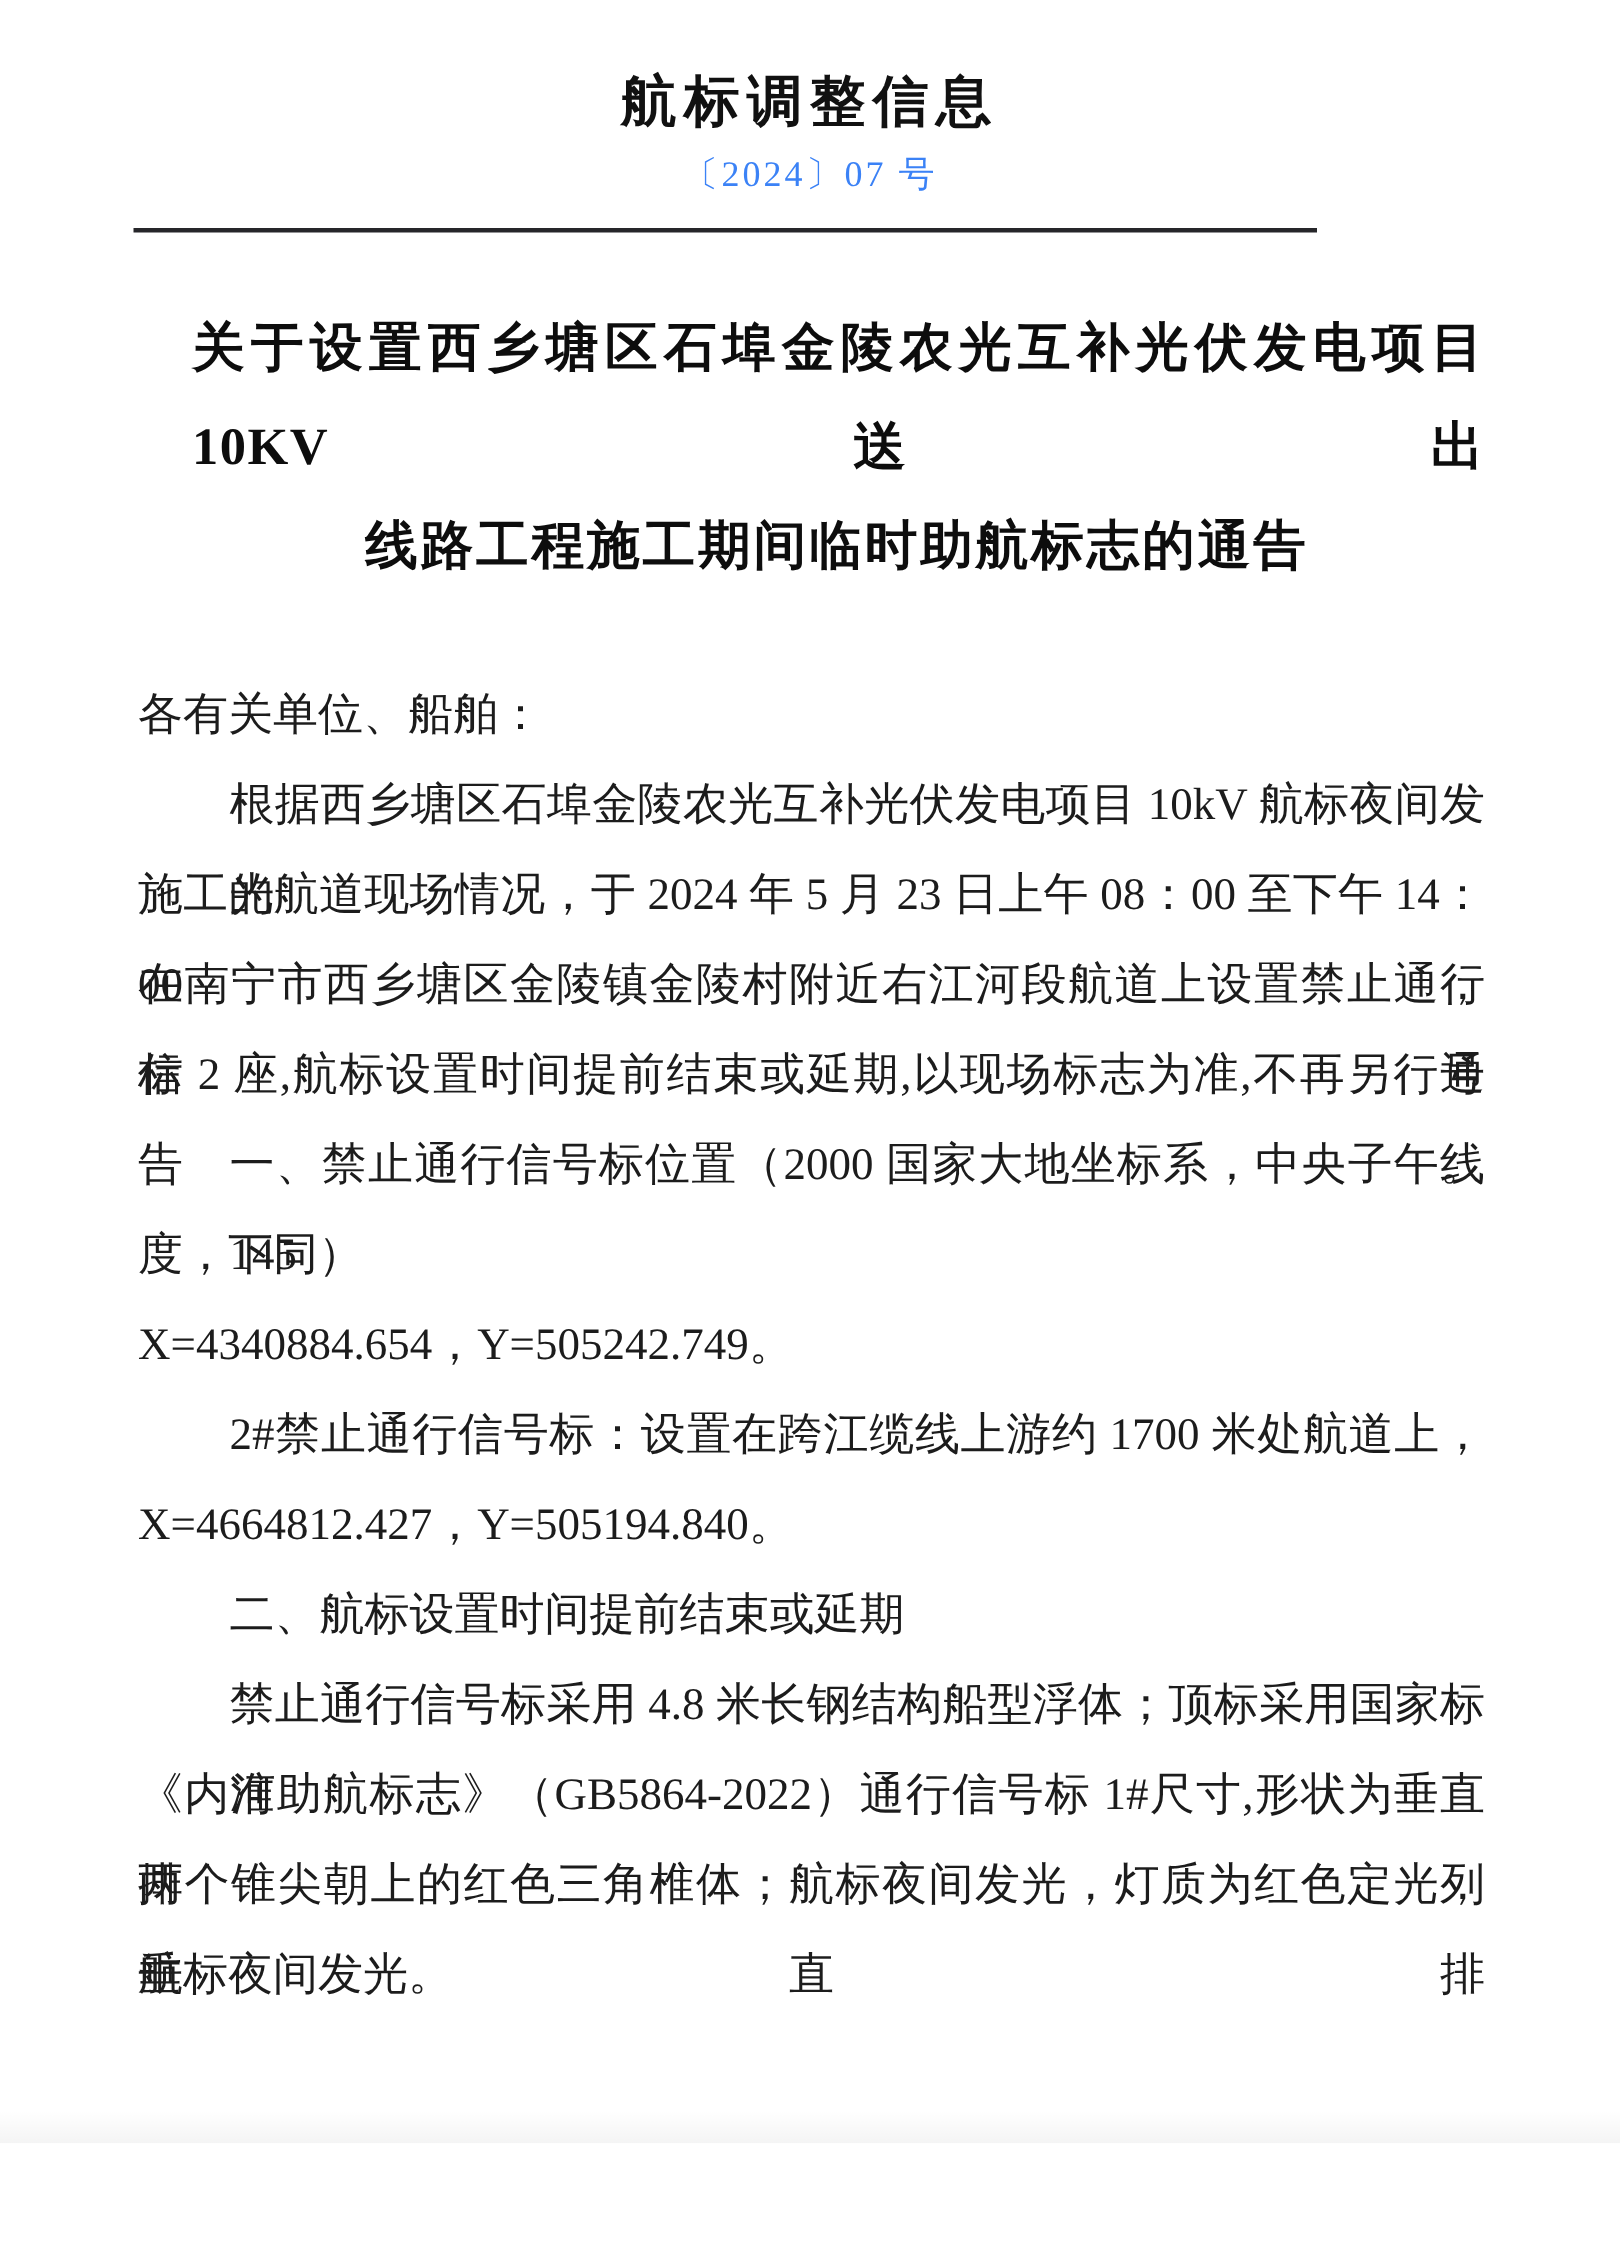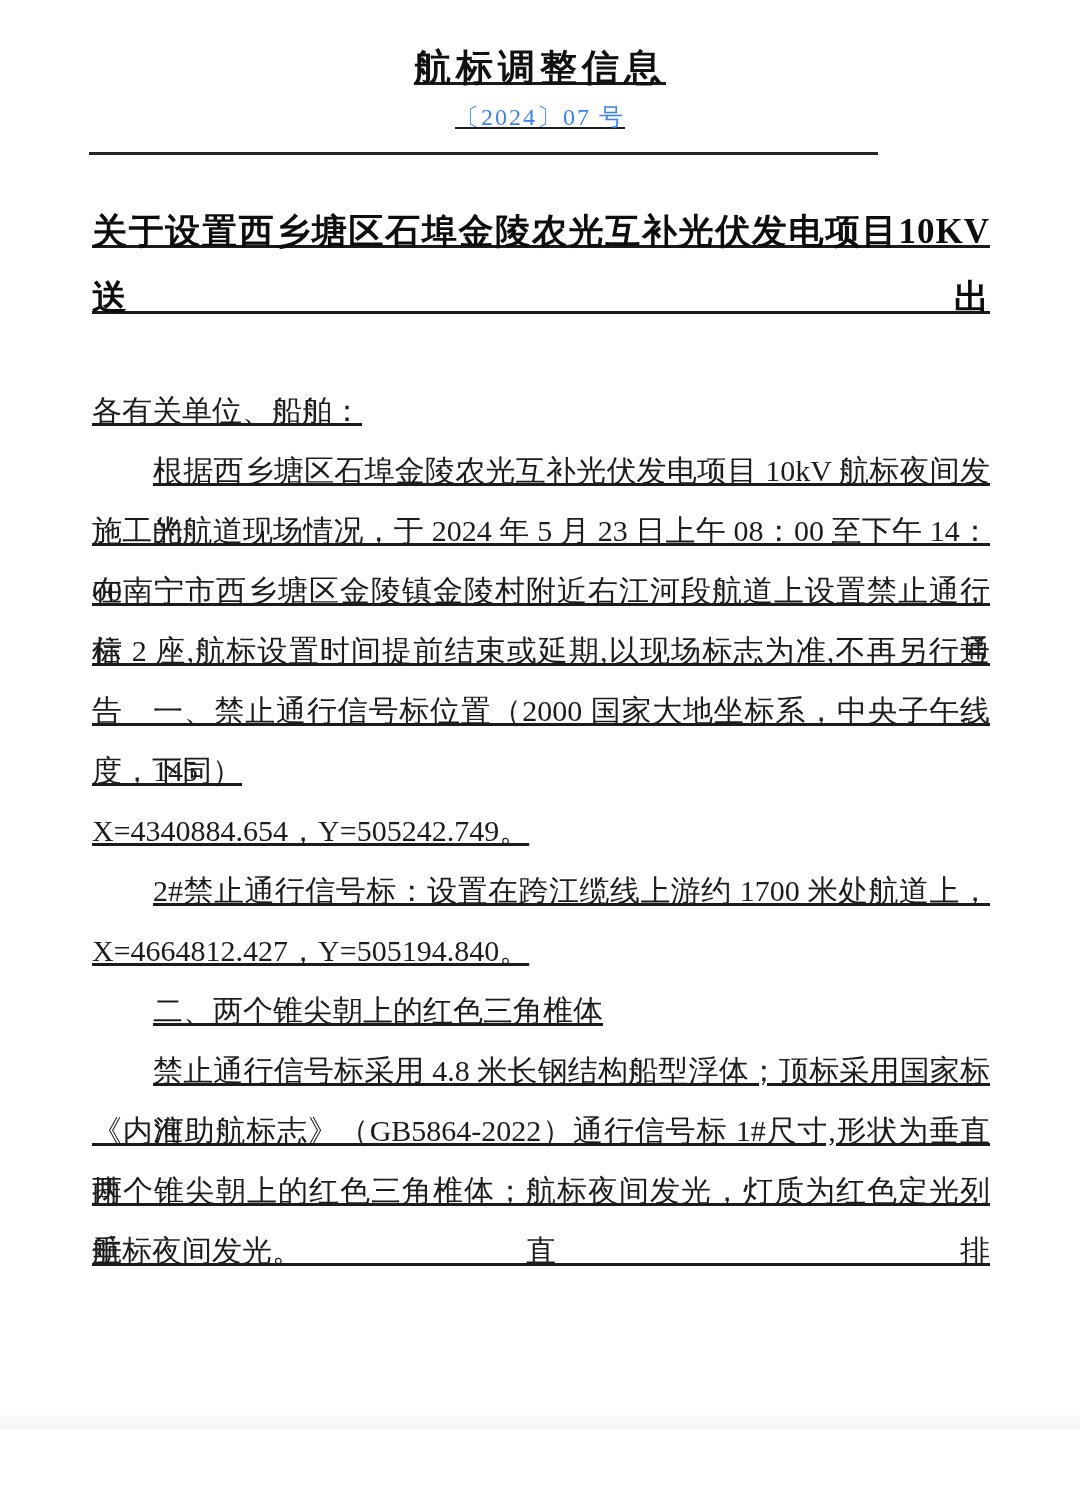--- a/index.html
+++ b/index.html
@@ -8,21 +8,20 @@
     background: #ffffff;
   }
   .page {
     position: relative;
     width: 1080px;
     height: 1429px;
     background: #ffffff;
     color: #1b1b1b;
     overflow: hidden;
     font-family: "Liberation Serif", "DejaVu Serif", serif;
-    text-decoration: underline;
   }
   
   .page::after {
     content: "";
     position: absolute;
     left: 0; right: 0; bottom: 0;
     height: 22px;
     background: linear-gradient(to bottom, rgba(0,0,0,0), rgba(0,0,0,0.045));
     pointer-events: none;
   }
@@ -51,20 +50,21 @@
     height: 0;
     border-top: 3px solid #26262a;
   }
   .notice-title {
     margin-top: 44px;
     font-weight: 700;
     font-size: 35px;
     line-height: 66px;
     color: #0d0d0d;
     letter-spacing: 1px;
+    padding-left: 36px;
   }
   .nt-line1 {
     margin: 0 90px 0 92px;
     text-align: justify;
     text-align-last: justify;
     text-justify: inter-ideograph;
   }
   .nt-line2 {
     text-align: center;
     letter-spacing: 2px;
@@ -96,34 +96,35 @@
 <div class="page">
 
   <div class="masthead-title">航标调整信息</div>
 
   <div class="issue-number">〔2024〕07 号</div>
 
   <div class="rule"></div>
 
   <div class="notice-title">
     <div class="nt-line1">关于设置西乡塘区石埠金陵农光互补光伏发电项目10KV送出</div>
+    <div class="nt-line2">线路工程施工期间临时助航标志的通告</div>
   </div>
 
   <div class="doc-body">
     <div class="line">各有关单位、船舶：</div>
 
     <div class="line fill indent">根据西乡塘区石埠金陵农光互补光伏发电项目 10kV 航标夜间发光</div>
     <div class="line fill">施工的航道现场情况，于 2024 年 5 月 23 日上午 08：00 至下午 14：00，</div>
     <div class="line fill">在南宁市西乡塘区金陵镇金陵村附近右江河段航道上设置禁止通行信号</div>
     <div class="line fill">标 2 座,航标设置时间提前结束或延期,以现场标志为准,不再另行通告。</div>
     <div class="line fill indent">一、禁止通行信号标位置（2000 国家大地坐标系，中央子午线 145</div>
     <div class="line">度，下同）</div>
     <div class="line">X=4340884.654，Y=505242.749。</div>
     <div class="line fill indent">2#禁止通行信号标：设置在跨江缆线上游约 1700 米处航道上，</div>
     <div class="line">X=4664812.427，Y=505194.840。</div>
-    <div class="line indent">二、两个锥尖朝上的红色三角椎体</div>
+    <div class="line indent">二、航标设置时间提前结束或延期</div>
     <div class="line fill indent">禁止通行信号标采用 4.8 米长钢结构船型浮体；顶标采用国家标准</div>
     <div class="line fill">《内河助航标志》（GB5864-2022）通行信号标 1#尺寸,形状为垂直排列</div>
     <div class="line fill">两个锥尖朝上的红色三角椎体；航标夜间发光，灯质为红色定光，垂直排</div>
     <div class="line">航标夜间发光。</div>
   </div>
 
 </div>
 
 </body></html>

